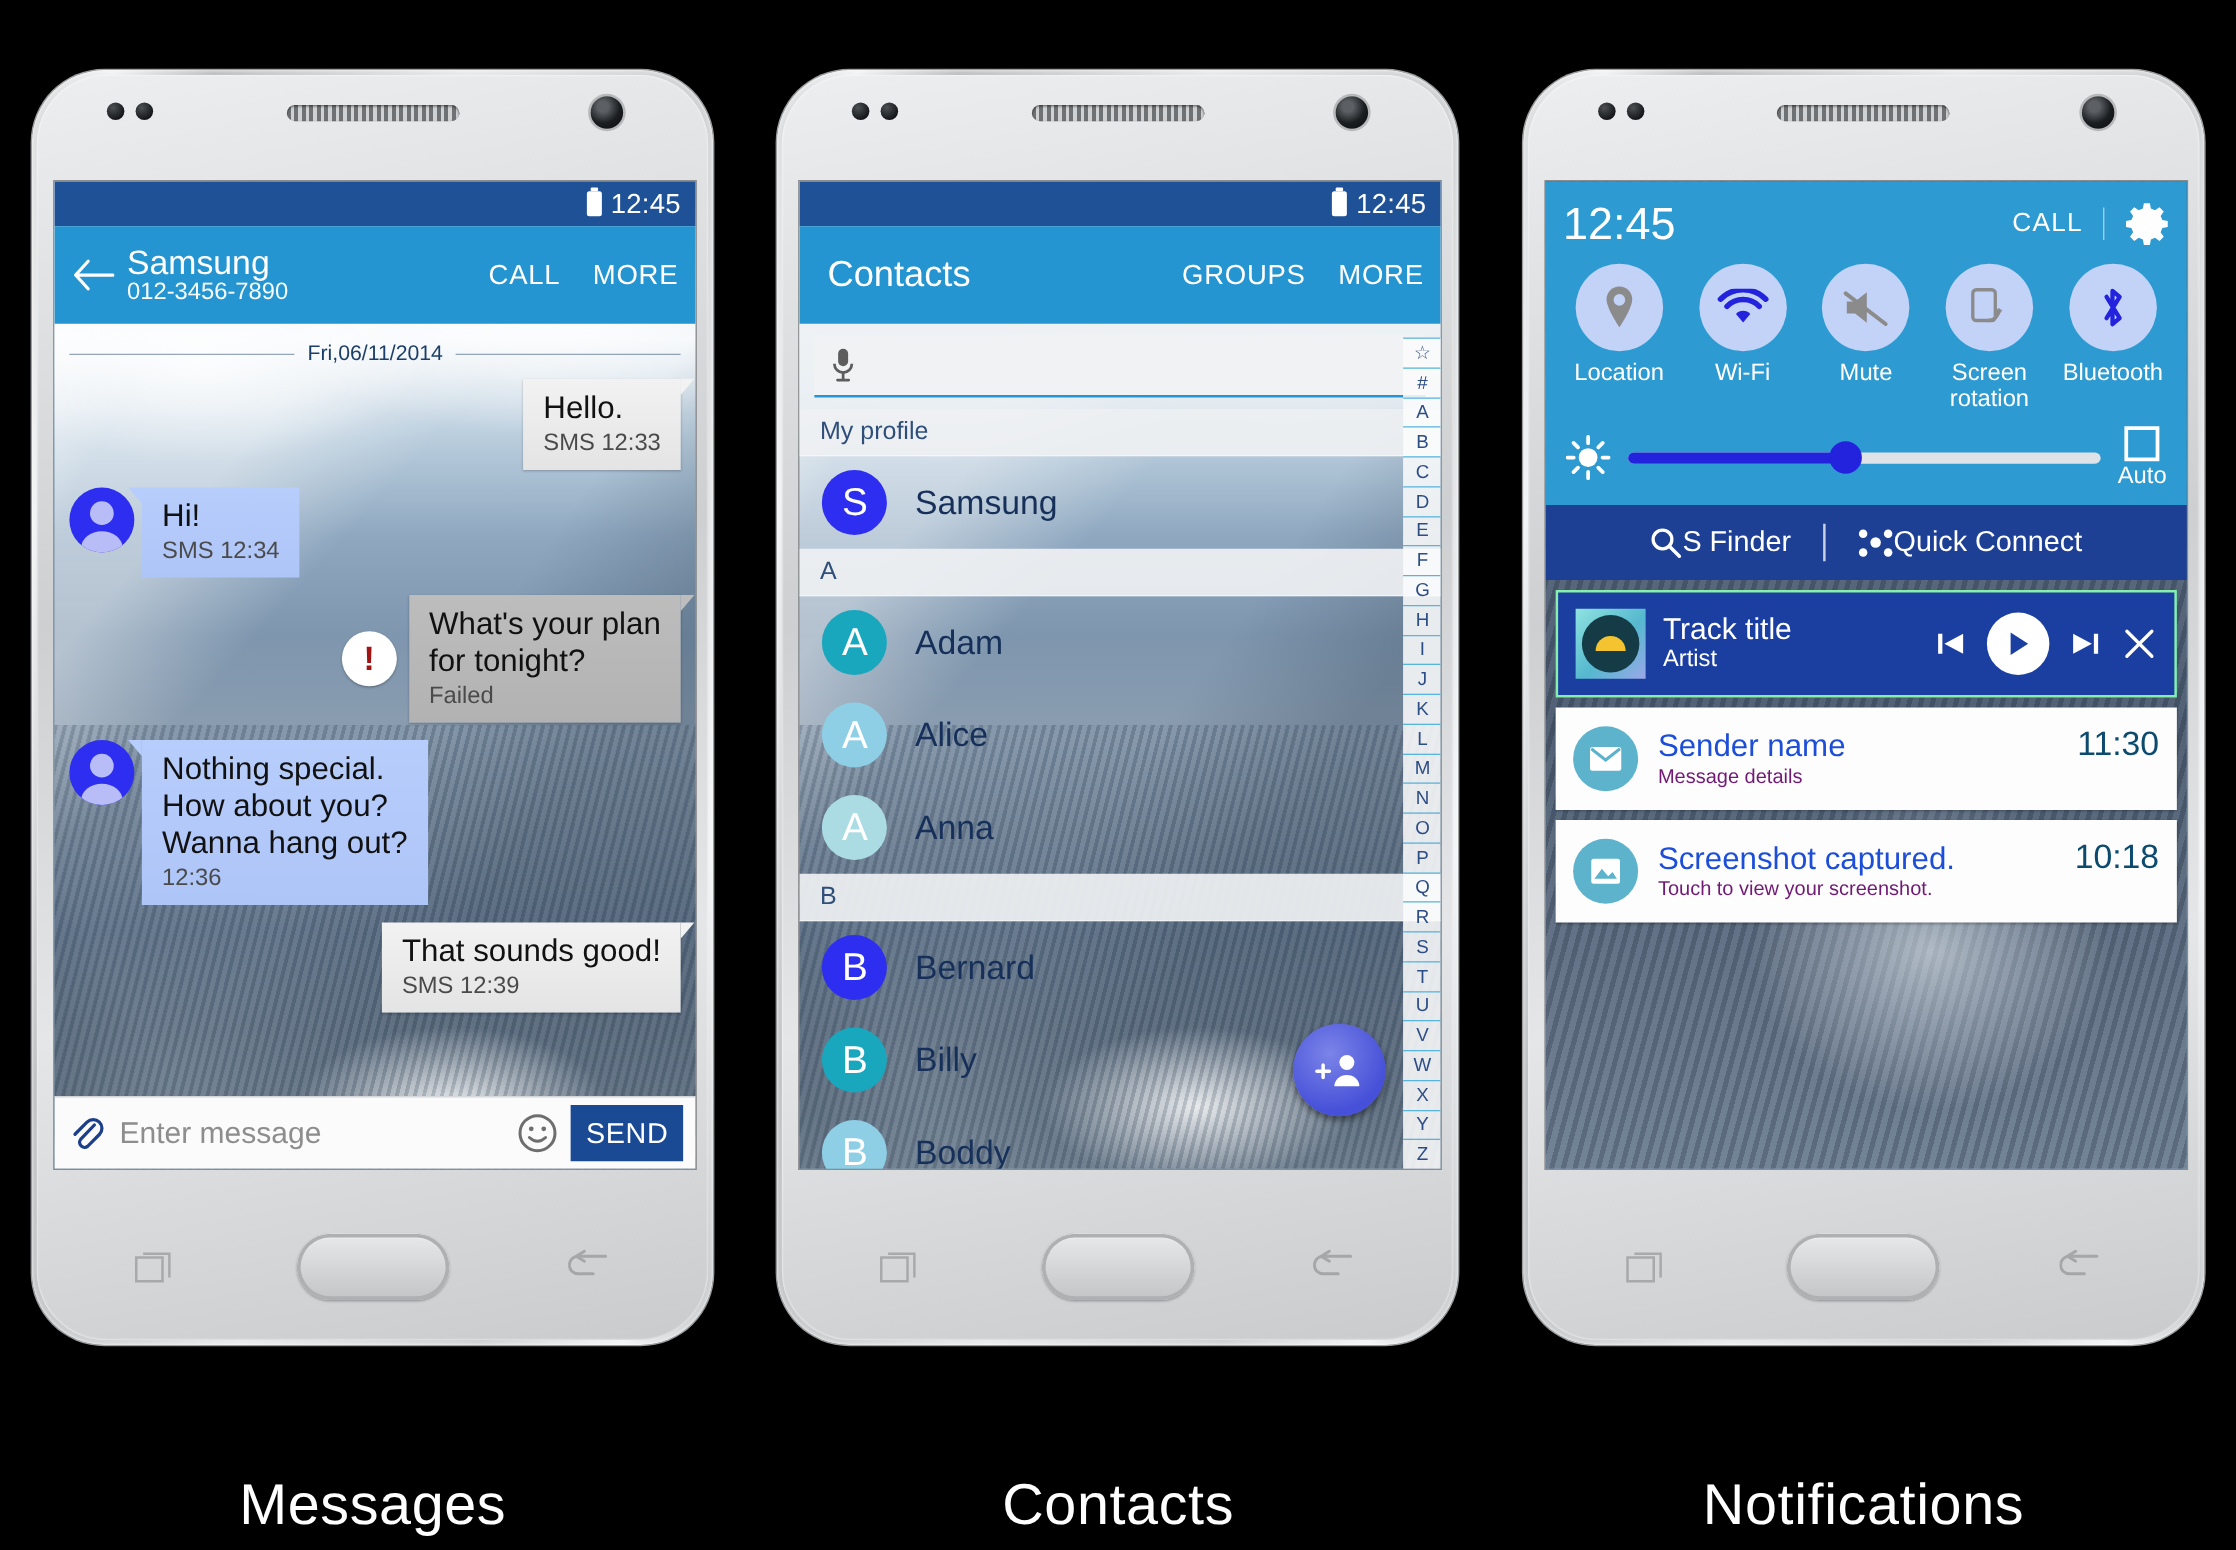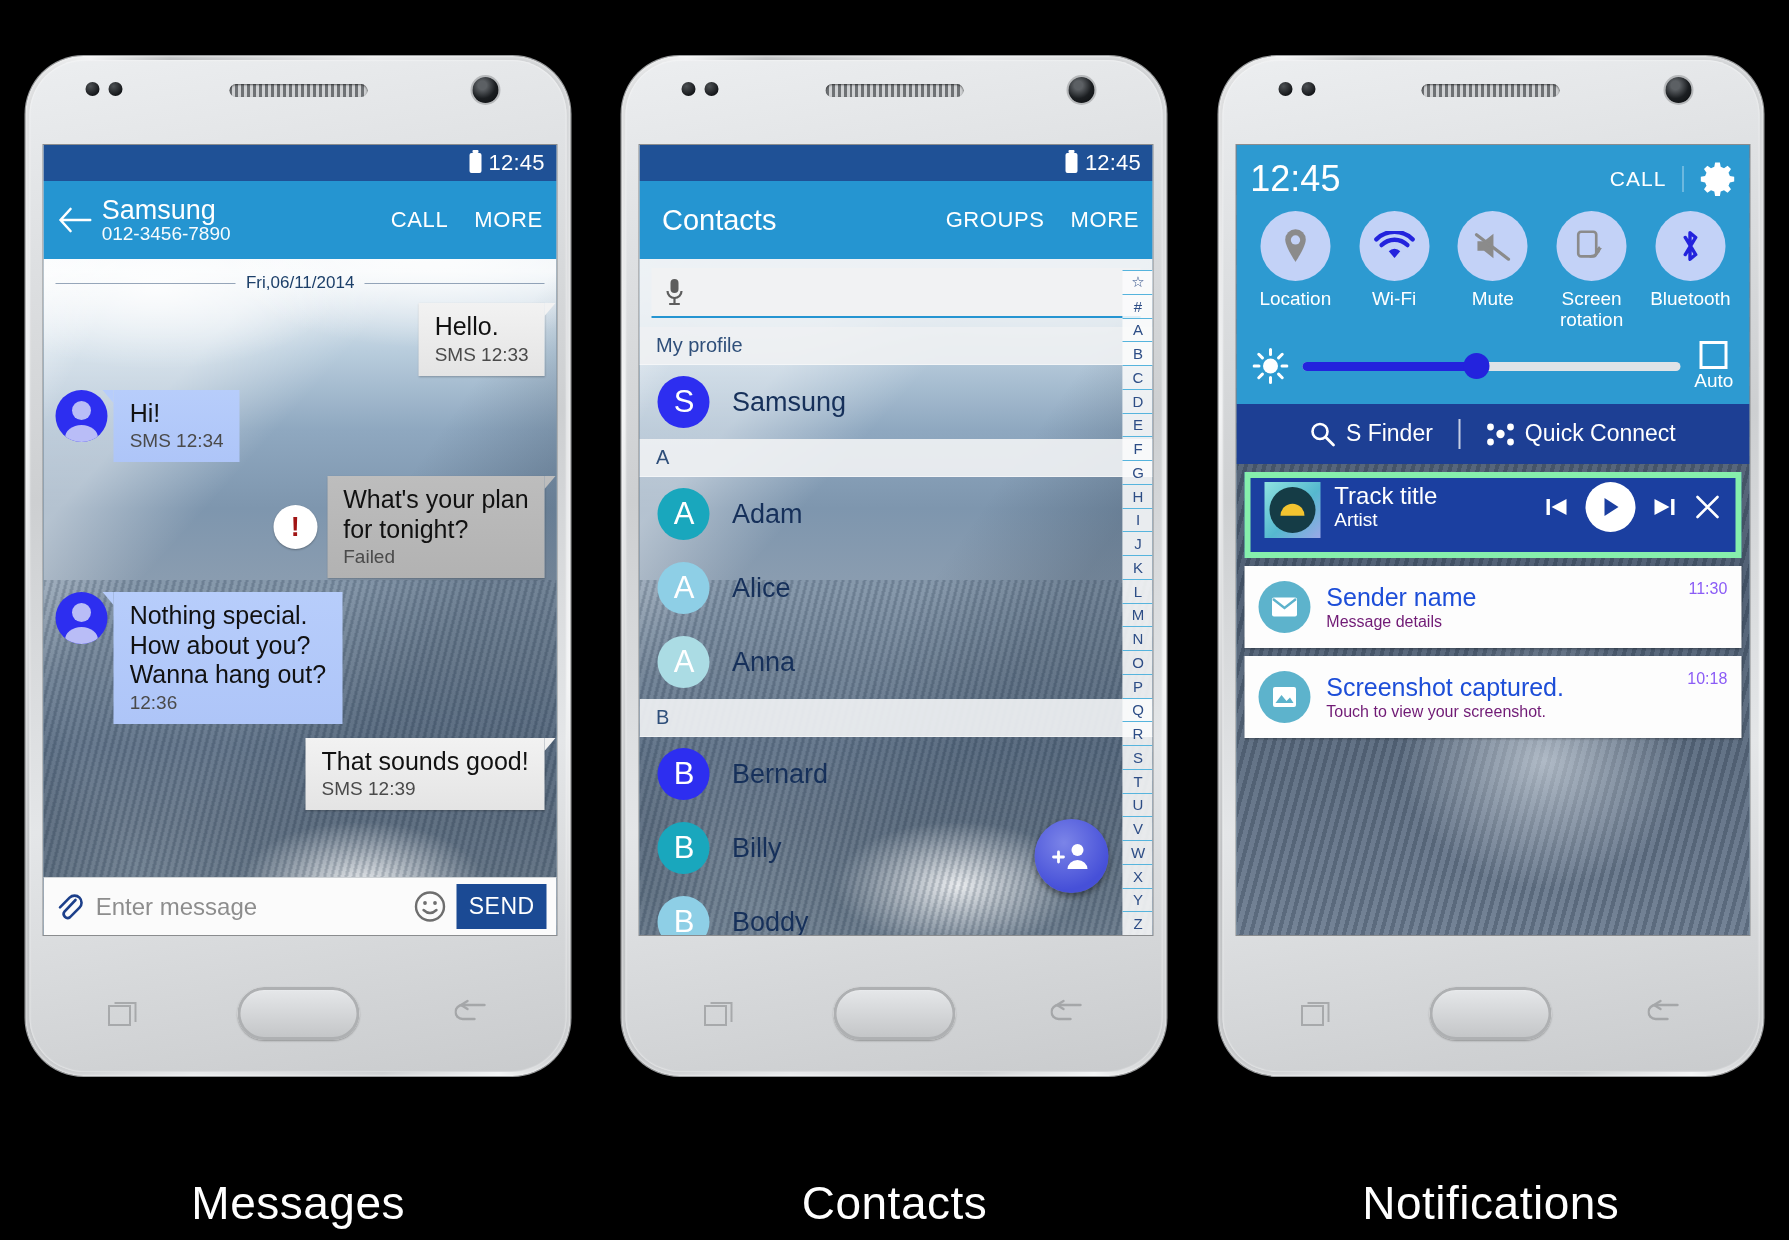--- a/index.html
+++ b/index.html
@@ -251,27 +251,27 @@
     width: 26px; height: 26px; border-radius: 50%; background: #2323dd;
   }
   .auto-box { color: #fff; text-align: center; }
   .auto-box .sq { width: 28px; height: 28px; border: 3px solid #fff; margin: 0 auto 1px auto; }
   .auto-box .lbl { font-size: 19px; }
 
   .finder-row {
     position: relative; z-index: 6; background: #1d3f94; height: 60px;
     display: flex; align-items: center; justify-content: center; gap: 26px; color: #fff;
   }
-  .finder-row .item { display: flex; align-items: center; gap: 10px; font-size: 23px; }
+  .finder-row .item { display: flex; align-items: center; gap: 0; font-size: 23px; }
   .finder-row .vdiv { width: 2px; height: 30px; background: rgba(255,255,255,.75); }
 
   .notif-area { position: relative; z-index: 4; padding: 8px 8px 0 8px; }
   .media-card {
-    background: #1b3fa0; height: 86px; display: flex; align-items: flex-start;
-    padding: 4px 14px; margin-bottom: 8px; border: 6px solid #86efac;
+    background: #1b3fa0; height: 86px; display: flex; align-items: center;
+    padding: 4px 14px; margin-bottom: 8px; border: 2px solid #86efac;
   }
   .album {
     width: 56px; height: 56px; flex: 0 0 auto; position: relative; overflow: hidden;
     background: linear-gradient(135deg,#8fe3e0,#55b8cf 55%,#9aa8e8);
   }
   .album .disc {
     position: absolute; left: 50%; top: 50%; transform: translate(-50%,-50%);
     width: 46px; height: 46px; border-radius: 50%; background: #153c46;
   }
   .album .sun2 {
@@ -291,21 +291,21 @@
     background: #fdfdfd; display: flex; align-items: center; padding: 12px 14px;
     margin-bottom: 8px; min-height: 82px; box-shadow: 0 1px 2px rgba(0,0,0,.3);
   }
   .notif-ic {
     width: 52px; height: 52px; border-radius: 50%; background: #5db3cc;
     display: flex; align-items: center; justify-content: center; flex: 0 0 auto;
   }
   .notif-body { margin-left: 16px; flex: 1; line-height: 1.2; }
   .notif-body .t { font-size: 25px; color: #1d4ed8; }
   .notif-body .d { font-size: 16px; color: #701a75; }
-  .notif-time { font-size: 16px; color: #8b5cf6; align-self: flex-start; margin-top: 2px; }
+  .notif-time { font-size: 27px; color: #0c4a6e; align-self: flex-start; margin-top: 2px; }
 
   .notif-wall {
     position: absolute; inset: 0; z-index: 1;
     background:
       linear-gradient(180deg,#46566a 0%,#54647a 30%,#4b5b70 55%,#5c6c80 75%,#6e7e92 100%);
   }
   .notif-wall::after {
     content:''; position:absolute; inset:0;
     background:
       radial-gradient(ellipse 45% 26% at 60% 78%, rgba(238,244,250,.55), rgba(255,255,255,0) 62%),

